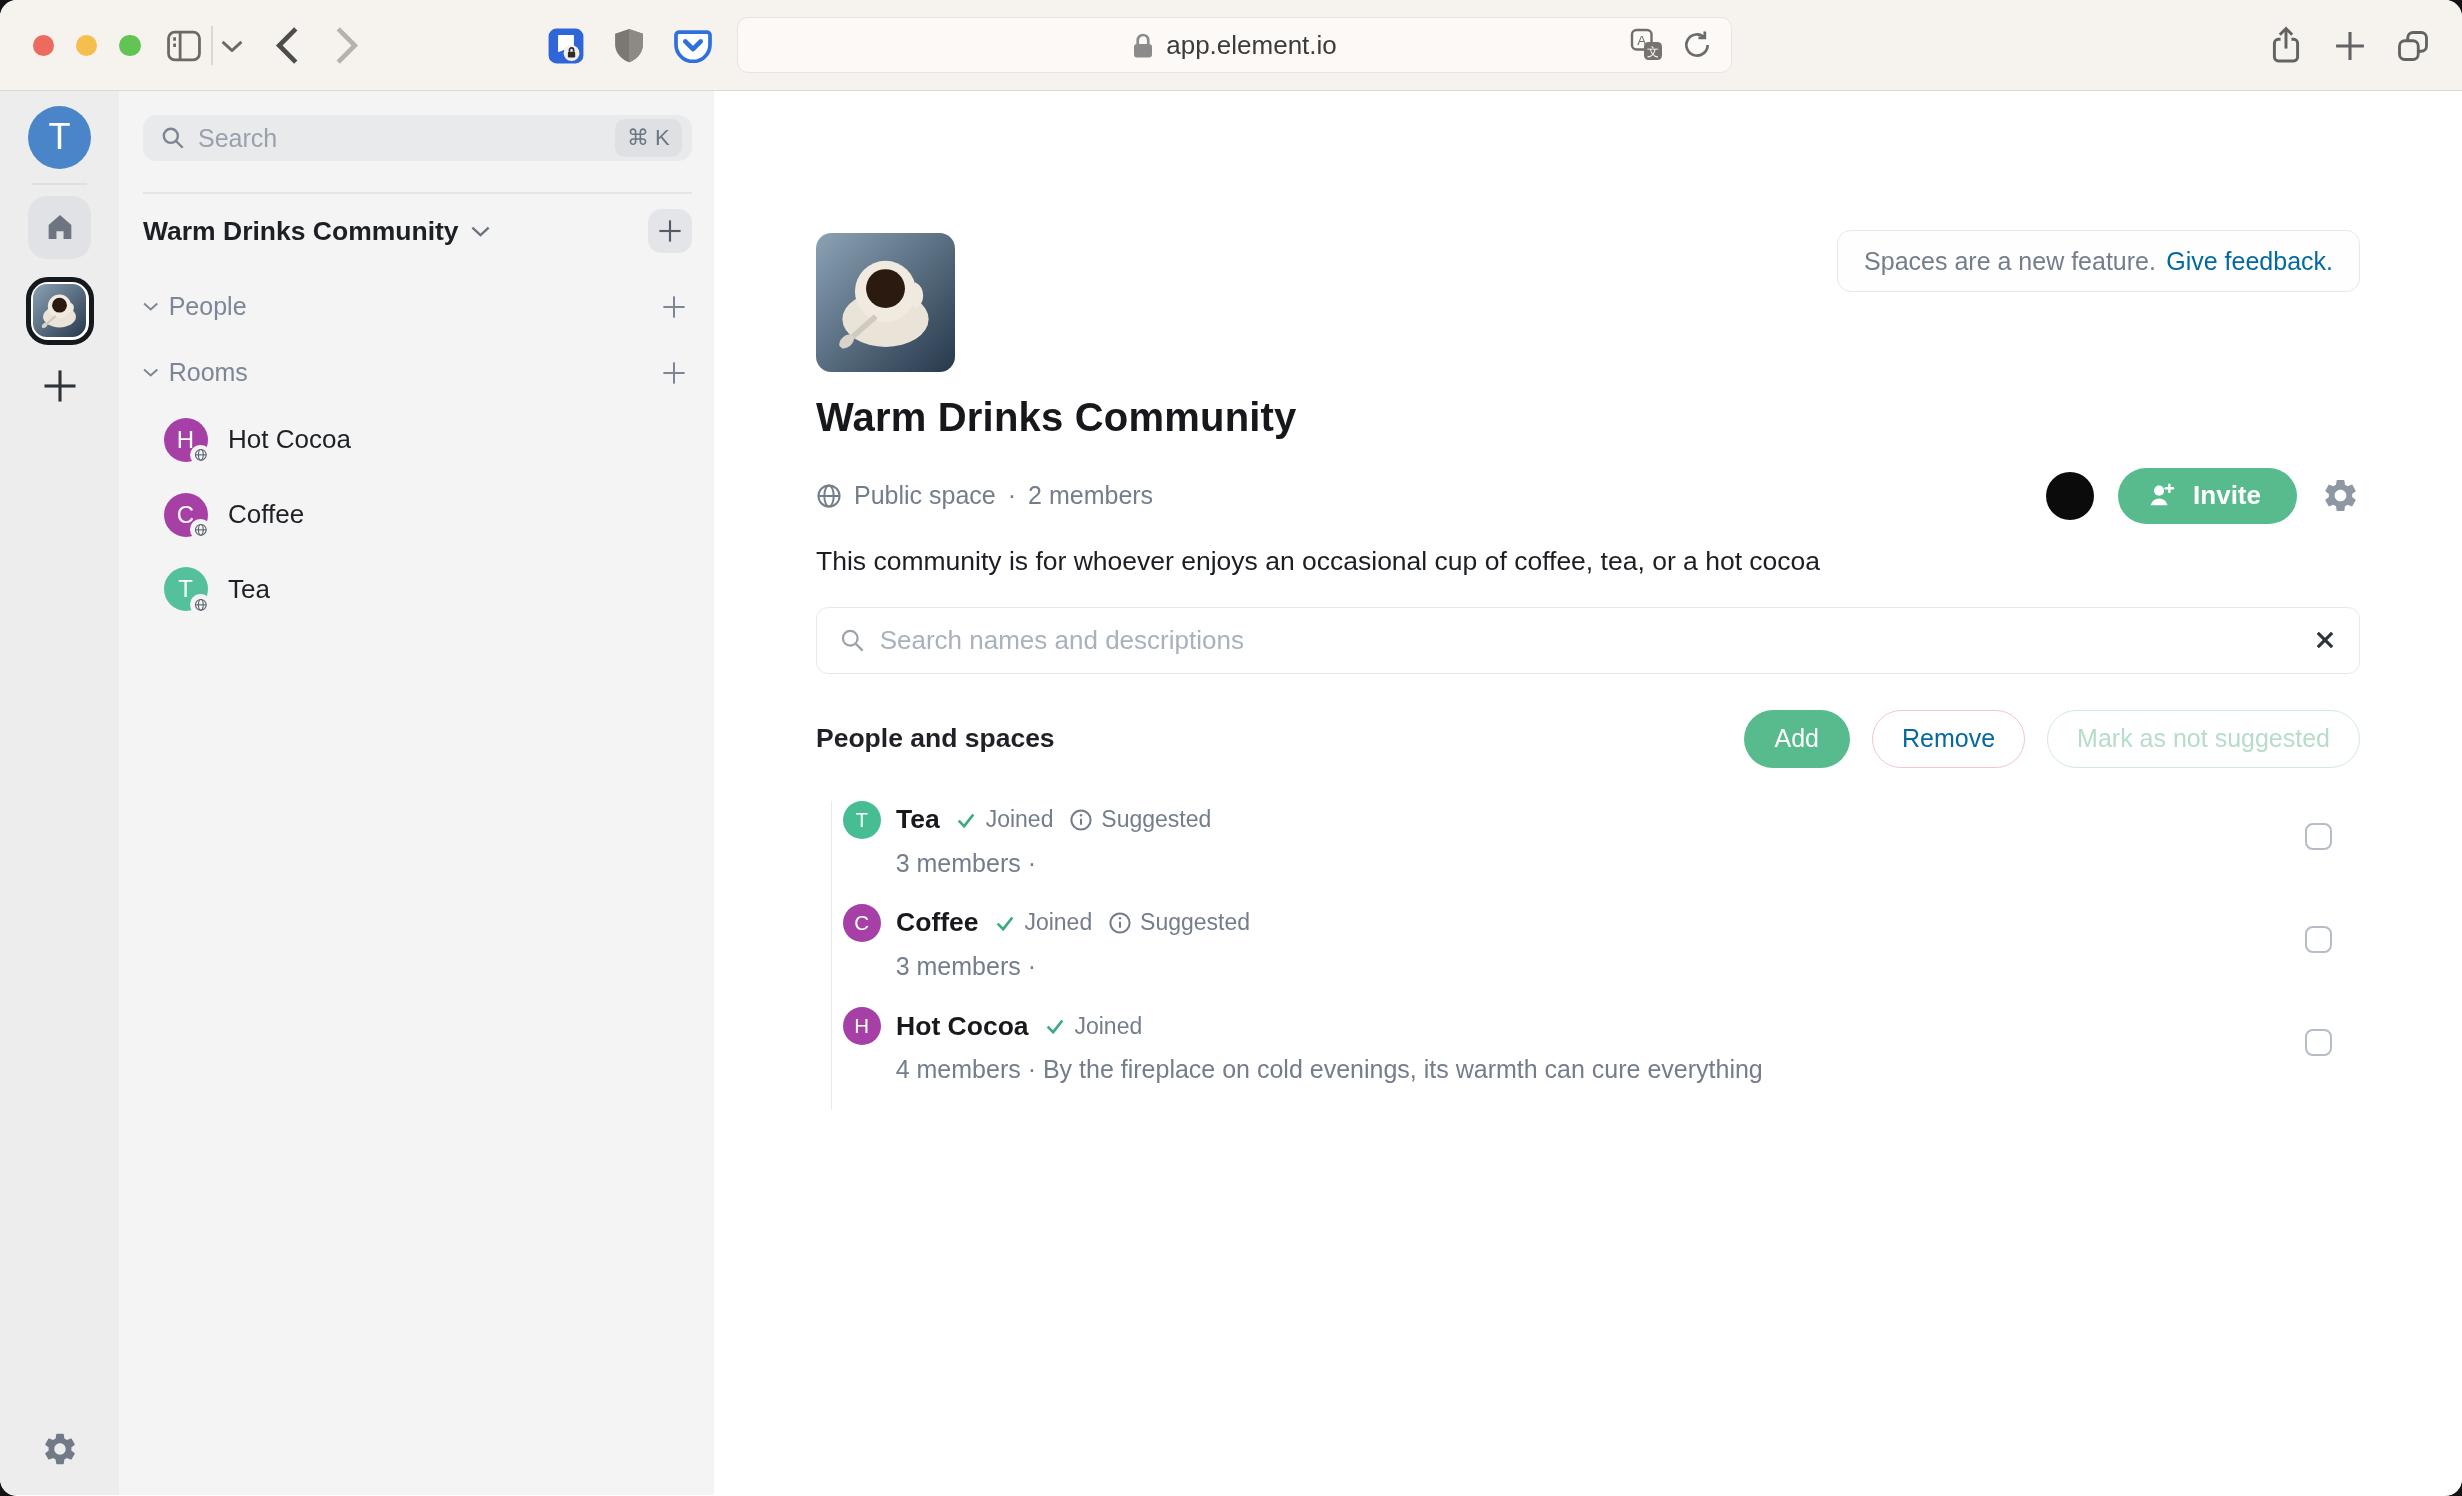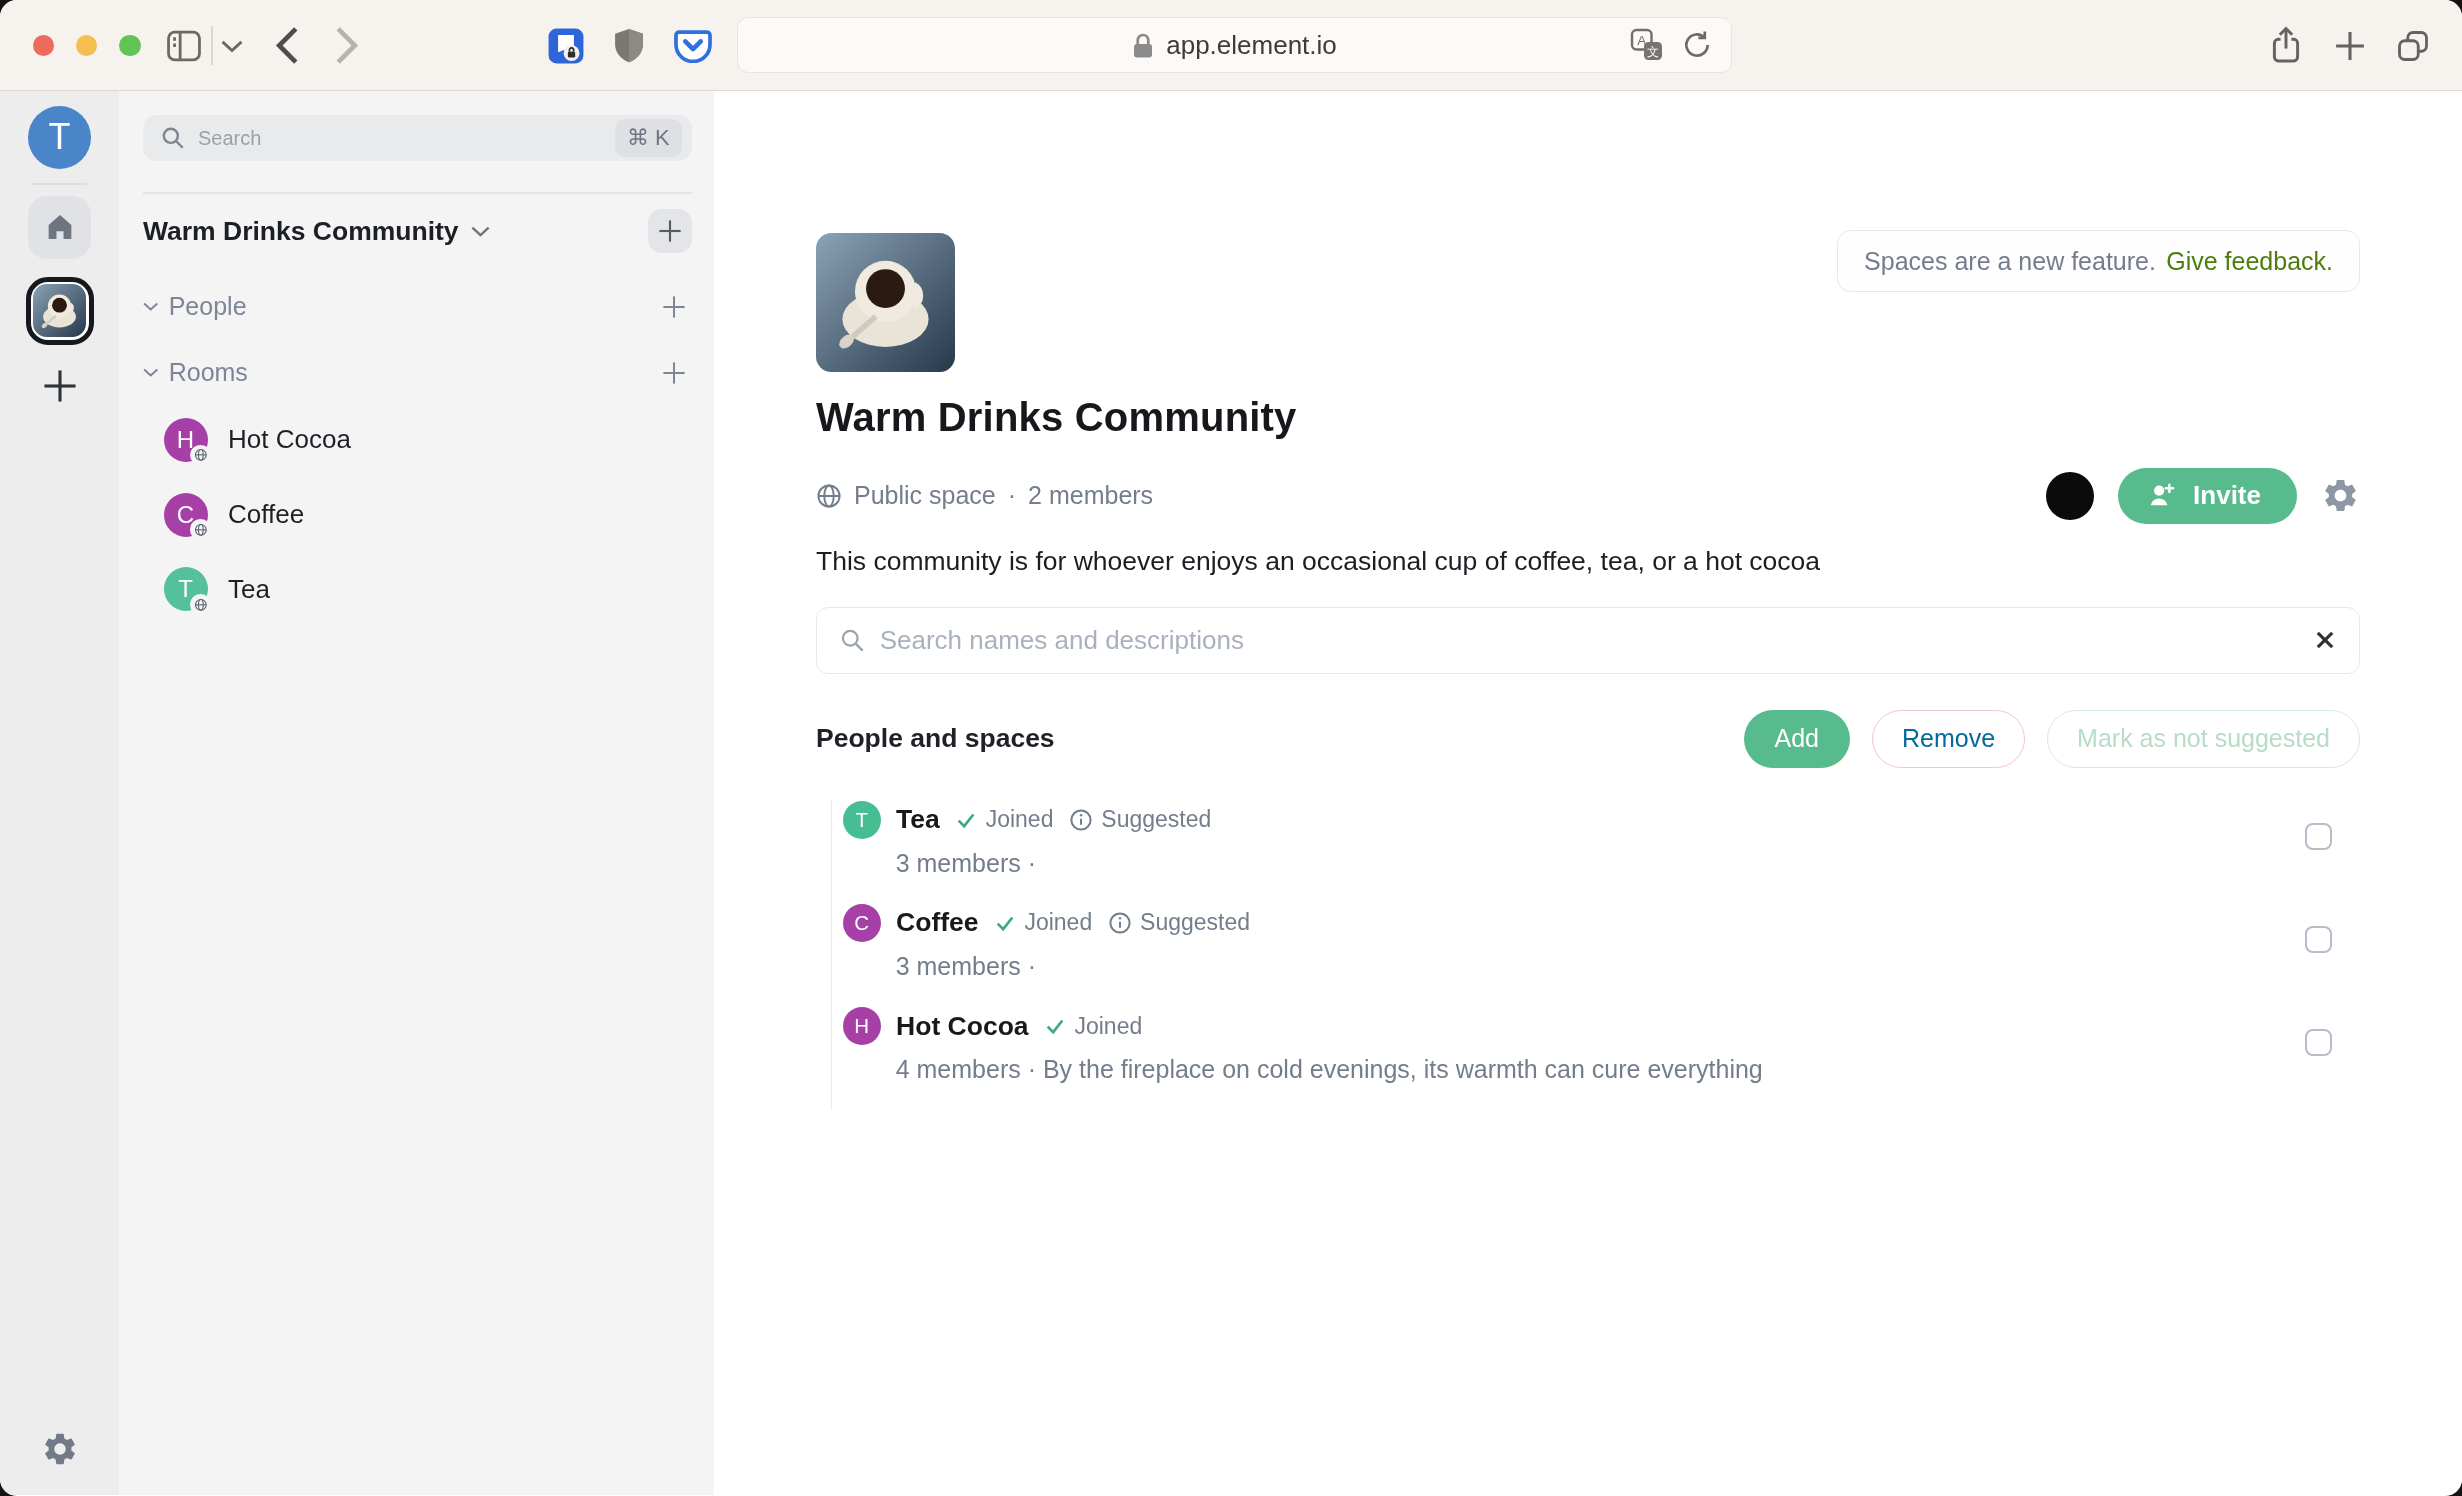--- a/index.html
+++ b/index.html
@@ -62,21 +62,21 @@
   .panel {
     width:595px; background:#f4f4f5; flex-shrink:0;
     padding:24px 22px 0 24px; display:flex; flex-direction:column;
   }
   .panel-search {
     height:46px; background:#e9eaec; border-radius:13.7px;
     display:flex; align-items:center; padding:0 10.3px 0 17px; gap:12px;
   }
   .panel-search input {
     flex:1; border:none; outline:none; background:transparent;
-    font-family:"Liberation Sans", sans-serif; font-size:20px; color:#2e3338; min-width:0;
+    font-family:"Liberation Sans", sans-serif; font-size:25px; color:#2e3338; min-width:0;
   }
   .panel-search input::placeholder { color:#99a1ac; }
   .kbd-badge {
     background:#dee0e3; border-radius:10.3px; padding:6px 12px;
     font-size:22px; color:#6d7580; white-space:nowrap;
   }
   .panel-divider { height:1.7px; background:#e4e5e8; margin-top:31px; }
   .space-header { margin-top:15.4px; height:44px; display:flex; align-items:center; }
   .space-header .name { font-size:26.5px; font-weight:700; color:#1c1f24; }
   .space-header .chev { margin-left:12px; color:#6d7580; }
@@ -102,21 +102,21 @@
   .room-item .rname { margin-left:20.5px; font-size:26px; color:#1d2025; }
 
   
   .main { flex:1; background:#fff; position:relative; padding:8px 102px; }
   .feedback-pill {
     position:absolute; top:139px; right:102px; height:62px;
     border:1.7px solid #e5e7e9; border-radius:13.7px; background:#fefefe;
     display:flex; align-items:center; padding:0 26px; gap:10.3px; font-size:25px;
   }
   .feedback-pill .fb-text { color:#737d8c; }
-  .feedback-pill .fb-link { color:#4d7c0f; cursor:pointer; }
+  .feedback-pill .fb-link { color:#0369a1; cursor:pointer; }
   .cover {
     margin-top:134px; width:139px; height:139px; border-radius:15.4px; overflow:hidden;
   }
   .welcome { margin-top:38px; font-size:25px; color:#8b95a4; }
   .page-title { margin-top:20.5px; font-size:40px; line-height:48px; font-weight:700; color:#16181c; letter-spacing:0.2px; }
   .meta-row { margin-top:27px; height:56px; display:flex; align-items:center; position:relative; color:#737d8c; font-size:25px; }
   .meta-row .globe { margin-right:12px; color:#737d8c; }
   .meta-row .dot { margin:0 12px; }
   .head-controls { position:absolute; right:0; top:0; height:56px; display:flex; align-items:center; gap:24px; }
   .face-avatar { width:48px; height:48px; border-radius:50%; background:#0b0b0b; }

